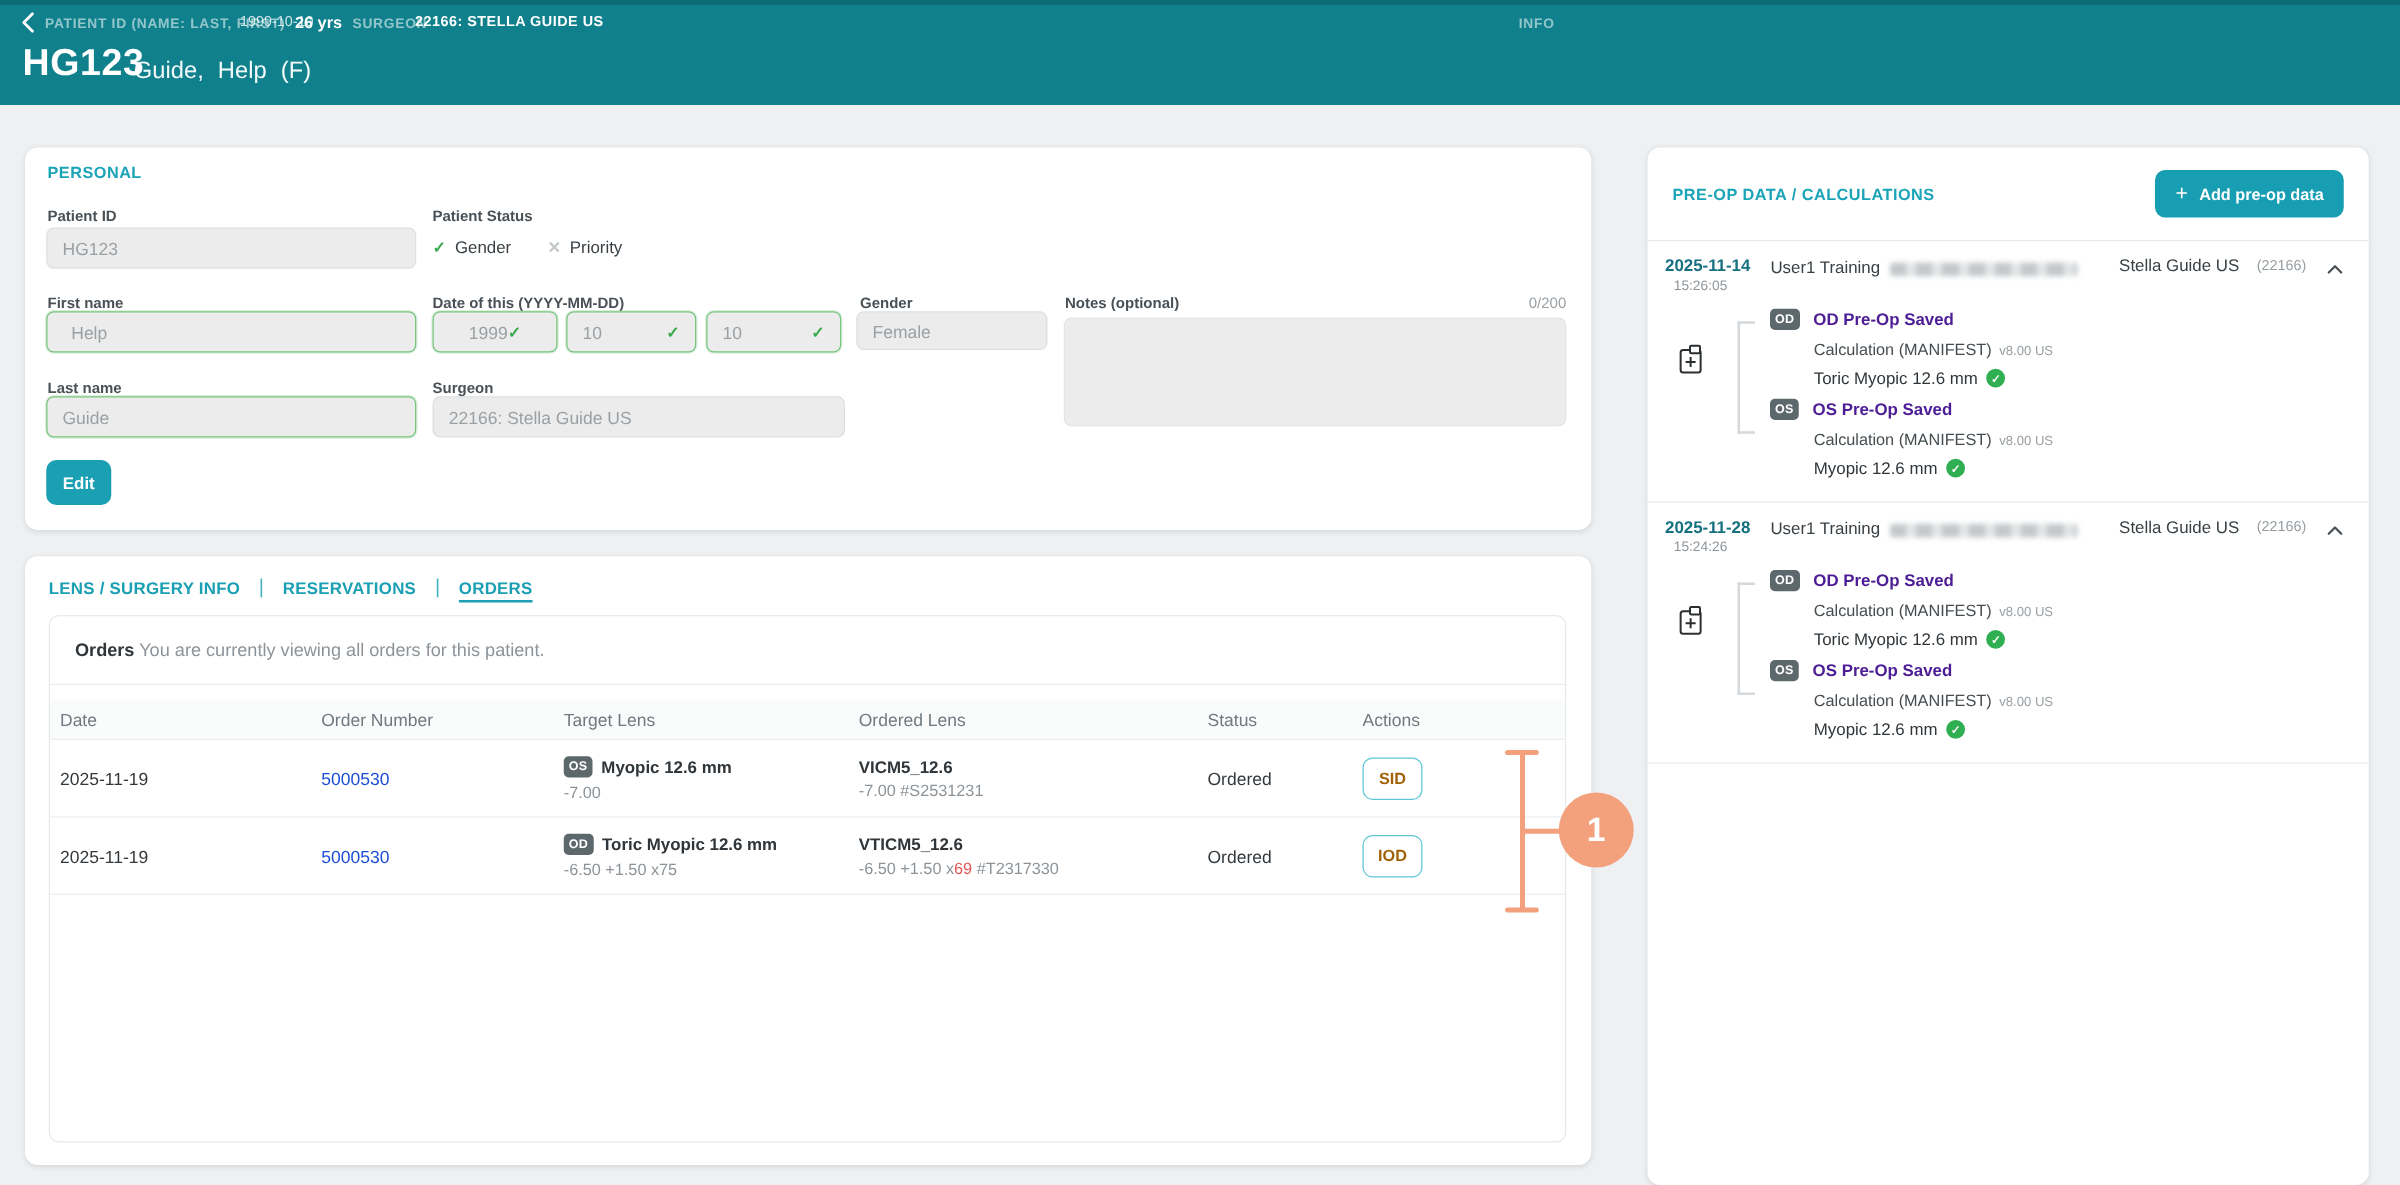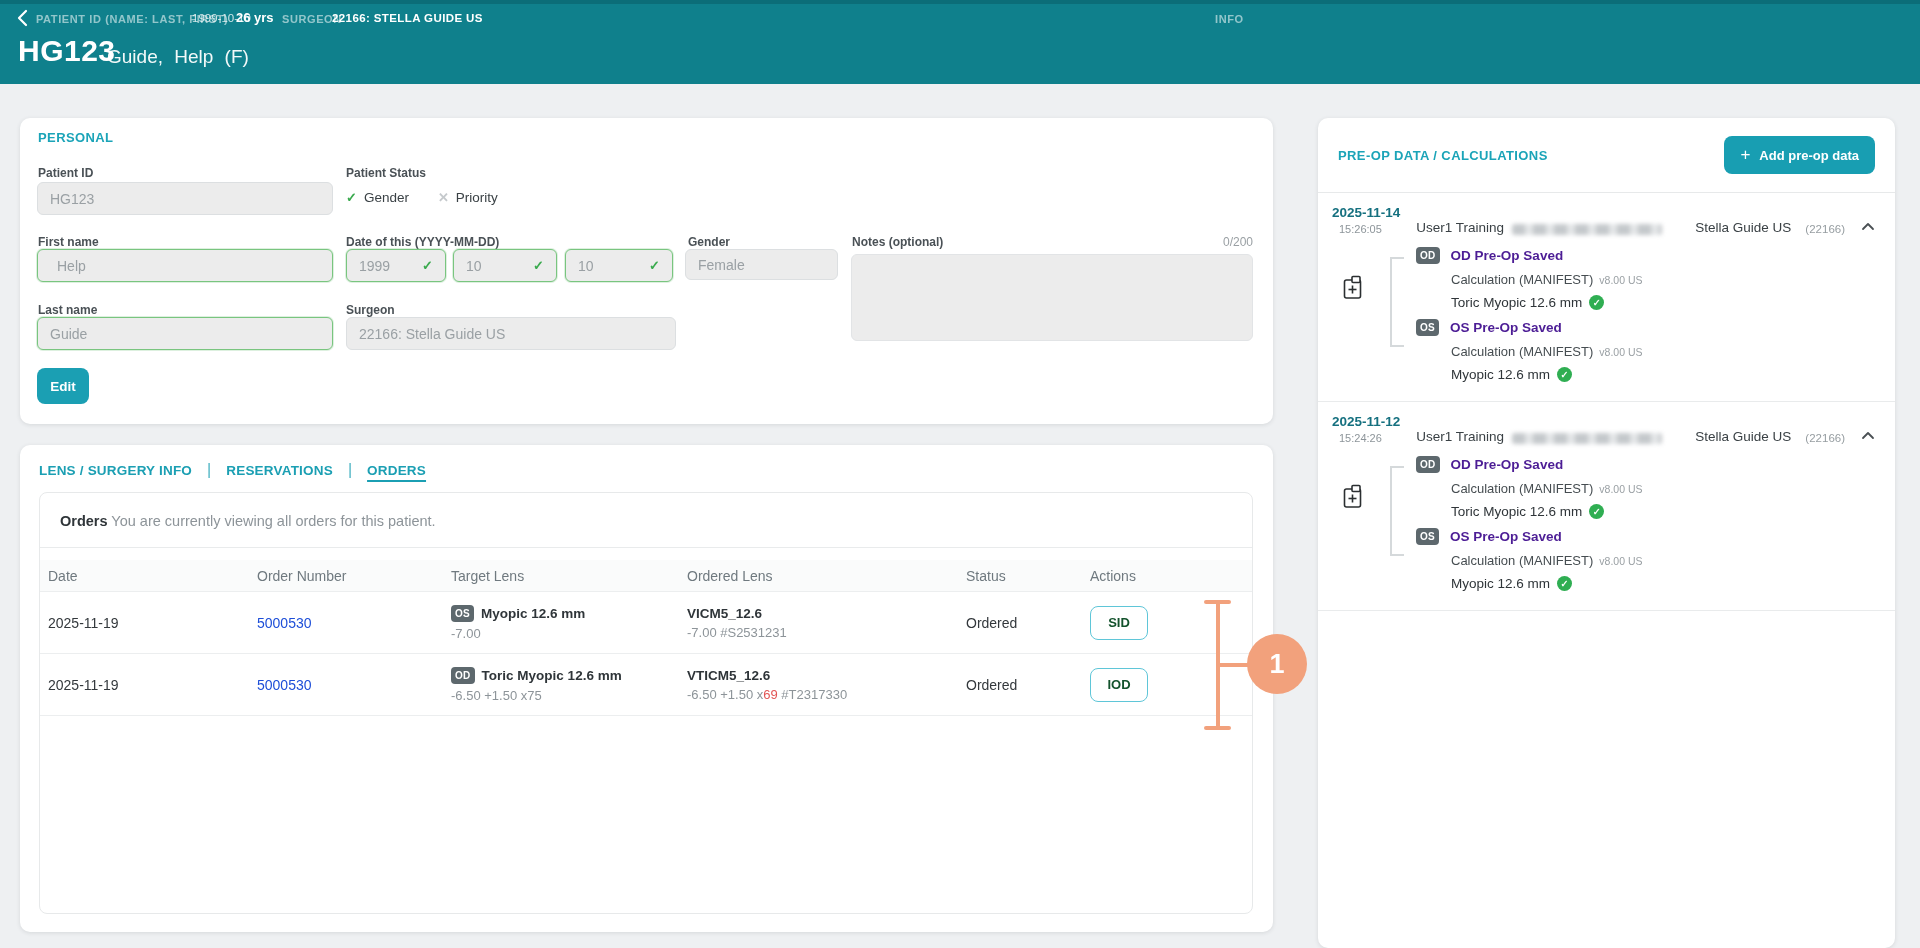--- a/index.html
+++ b/index.html
@@ -62,32 +62,32 @@
   .thead { background:#fafbfb; border-bottom:1px solid #eceeef; height:32px;
            color:#6f797f; font-size:14px; }
   .trow > div { padding-left:8px; }
   .tdata { height:62px; border-bottom:1px solid #eceeef; font-size:14px; color:#33383c; }
   .order-link { color:#1d4ed8; cursor:pointer; }
   .lens-line1 { display:flex; align-items:center; gap:7px; font-weight:700; font-size:13.5px; color:#2f3539; }
   .lens-line2 { margin-top:4px; font-size:13px; color:#8d9499; }
   .eye-badge { background:#5d686d; color:#fff; font-weight:700; font-size:10px;
                border-radius:4px; padding:3px 4px; letter-spacing:.3px; }
   .red { color:#e25555; }
-  .btn-outline { background:#fff; border:1.5px solid #5fc6d8; color:#14532d; border-radius:8px;
-                 font-weight:700; font-size:13px; width:58px; height:34px; cursor:pointer;
+  .btn-outline { background:#fff; border:1.5px solid #5fc6d8; color:#a16207; border-radius:8px;
+                 font-weight:700; font-size:13px; width:48px; height:34px; cursor:pointer;
                  font-family:inherit; }
   
   .preop-head { display:flex; align-items:center; justify-content:space-between;
                 padding:18px 20px; border-bottom:1px solid #e7e9ea; }
   .btn-add { display:flex; align-items:center; gap:9px; background:#189eb2; color:#fff;
              border:none; border-radius:8px; height:38px; padding:0 16px; font-weight:700;
              font-size:13px; cursor:pointer; font-family:inherit; }
   .btn-add .plus { font-size:17px; font-weight:400; }
   .entry { border-bottom:1px solid #e9ebec; padding:12px 20px 10px 14px; }
-  .entry-head { display:flex; align-items:flex-end; }
+  .entry-head { display:flex; align-items:flex-start; }
   .e-date { color:#15707f; font-weight:700; font-size:13.5px; }
   .e-time { color:#8d959a; font-size:11px; padding-left:7px; margin-top:3px; }
   .e-user { font-size:13.5px; color:#3a4145; margin-left:16px; margin-top:1px; white-space:nowrap; }
   .blur-blob { margin:5px 0 0 8px; width:150px; height:11px; border-radius:3px;
                background:repeating-linear-gradient(90deg,#b6bbbf 0 13px,#dcdfe1 13px 21px);
                filter:blur(2px); opacity:.8; }
   .e-spacer { flex:1; }
   .e-surg { font-size:13.5px; color:#3a4145; white-space:nowrap; }
   .e-surgid { font-size:11.5px; color:#969da1; margin-left:14px; margin-top:2px; }
   .e-chev { margin-left:16px; margin-top:2px; cursor:pointer; }
@@ -151,21 +151,21 @@
     <span class="xmark" style="margin-left:22px;">✕</span>
     <span>Priority</span>
   </div>
 
   <div class="fld-label" style="left:18px; top:117px;">First name</div>
   <div class="inp inp-green" style="left:17px; top:131px; width:296px; height:33px;padding-left:19px;">
       <span>Help</span>
     </div>
 
   <div class="fld-label" style="left:326px; top:117px;">Date of this (YYYY-MM-DD)</div>
-  <div class="inp inp-green" style="left:326px; top:131px; width:100px; height:33px; justify-content:space-between;">
+  <div class="inp inp-green" style="left:326px; top:131px; width:100px; height:33px; justify-content:center;">
     <span>1999</span>
       <span class="chk">✓</span>
   </div>
   <div class="inp inp-green" style="left:433px; top:131px; width:104px; height:33px; justify-content:space-between;">
     <span>10</span>
       <span class="chk">✓</span>
   </div>
   <div class="inp inp-green" style="left:545px; top:131px; width:108px; height:33px; justify-content:space-between;">
     <span>10</span>
       <span class="chk">✓</span>
@@ -316,21 +316,21 @@
               <span class="ccheck">✓</span>
             </div>
         </div>
       </div>
     </div>
   </div>
 
   <div class="entry">
     <div class="entry-head">
       <div>
-        <div class="e-date">2025-11-12</div>
+        <div class="e-date">2025-11-28</div>
         <div class="e-time">15:24:26</div>
       </div>
       <span class="e-user">User1 Training</span>
       <span class="blur-blob"></span>
       <span class="e-spacer"></span>
       <span class="e-surg">Stella Guide US</span>
       <span class="e-surgid">(22166)</span>
       <span class="e-chev">
         <svg width="14" height="9" viewBox="0 0 14 9">
             <polyline points="2,7 7,2 12,7" fill="none" stroke="#4a5054" stroke-width="1.8" stroke-linecap="round" stroke-linejoin="round"></polyline>

